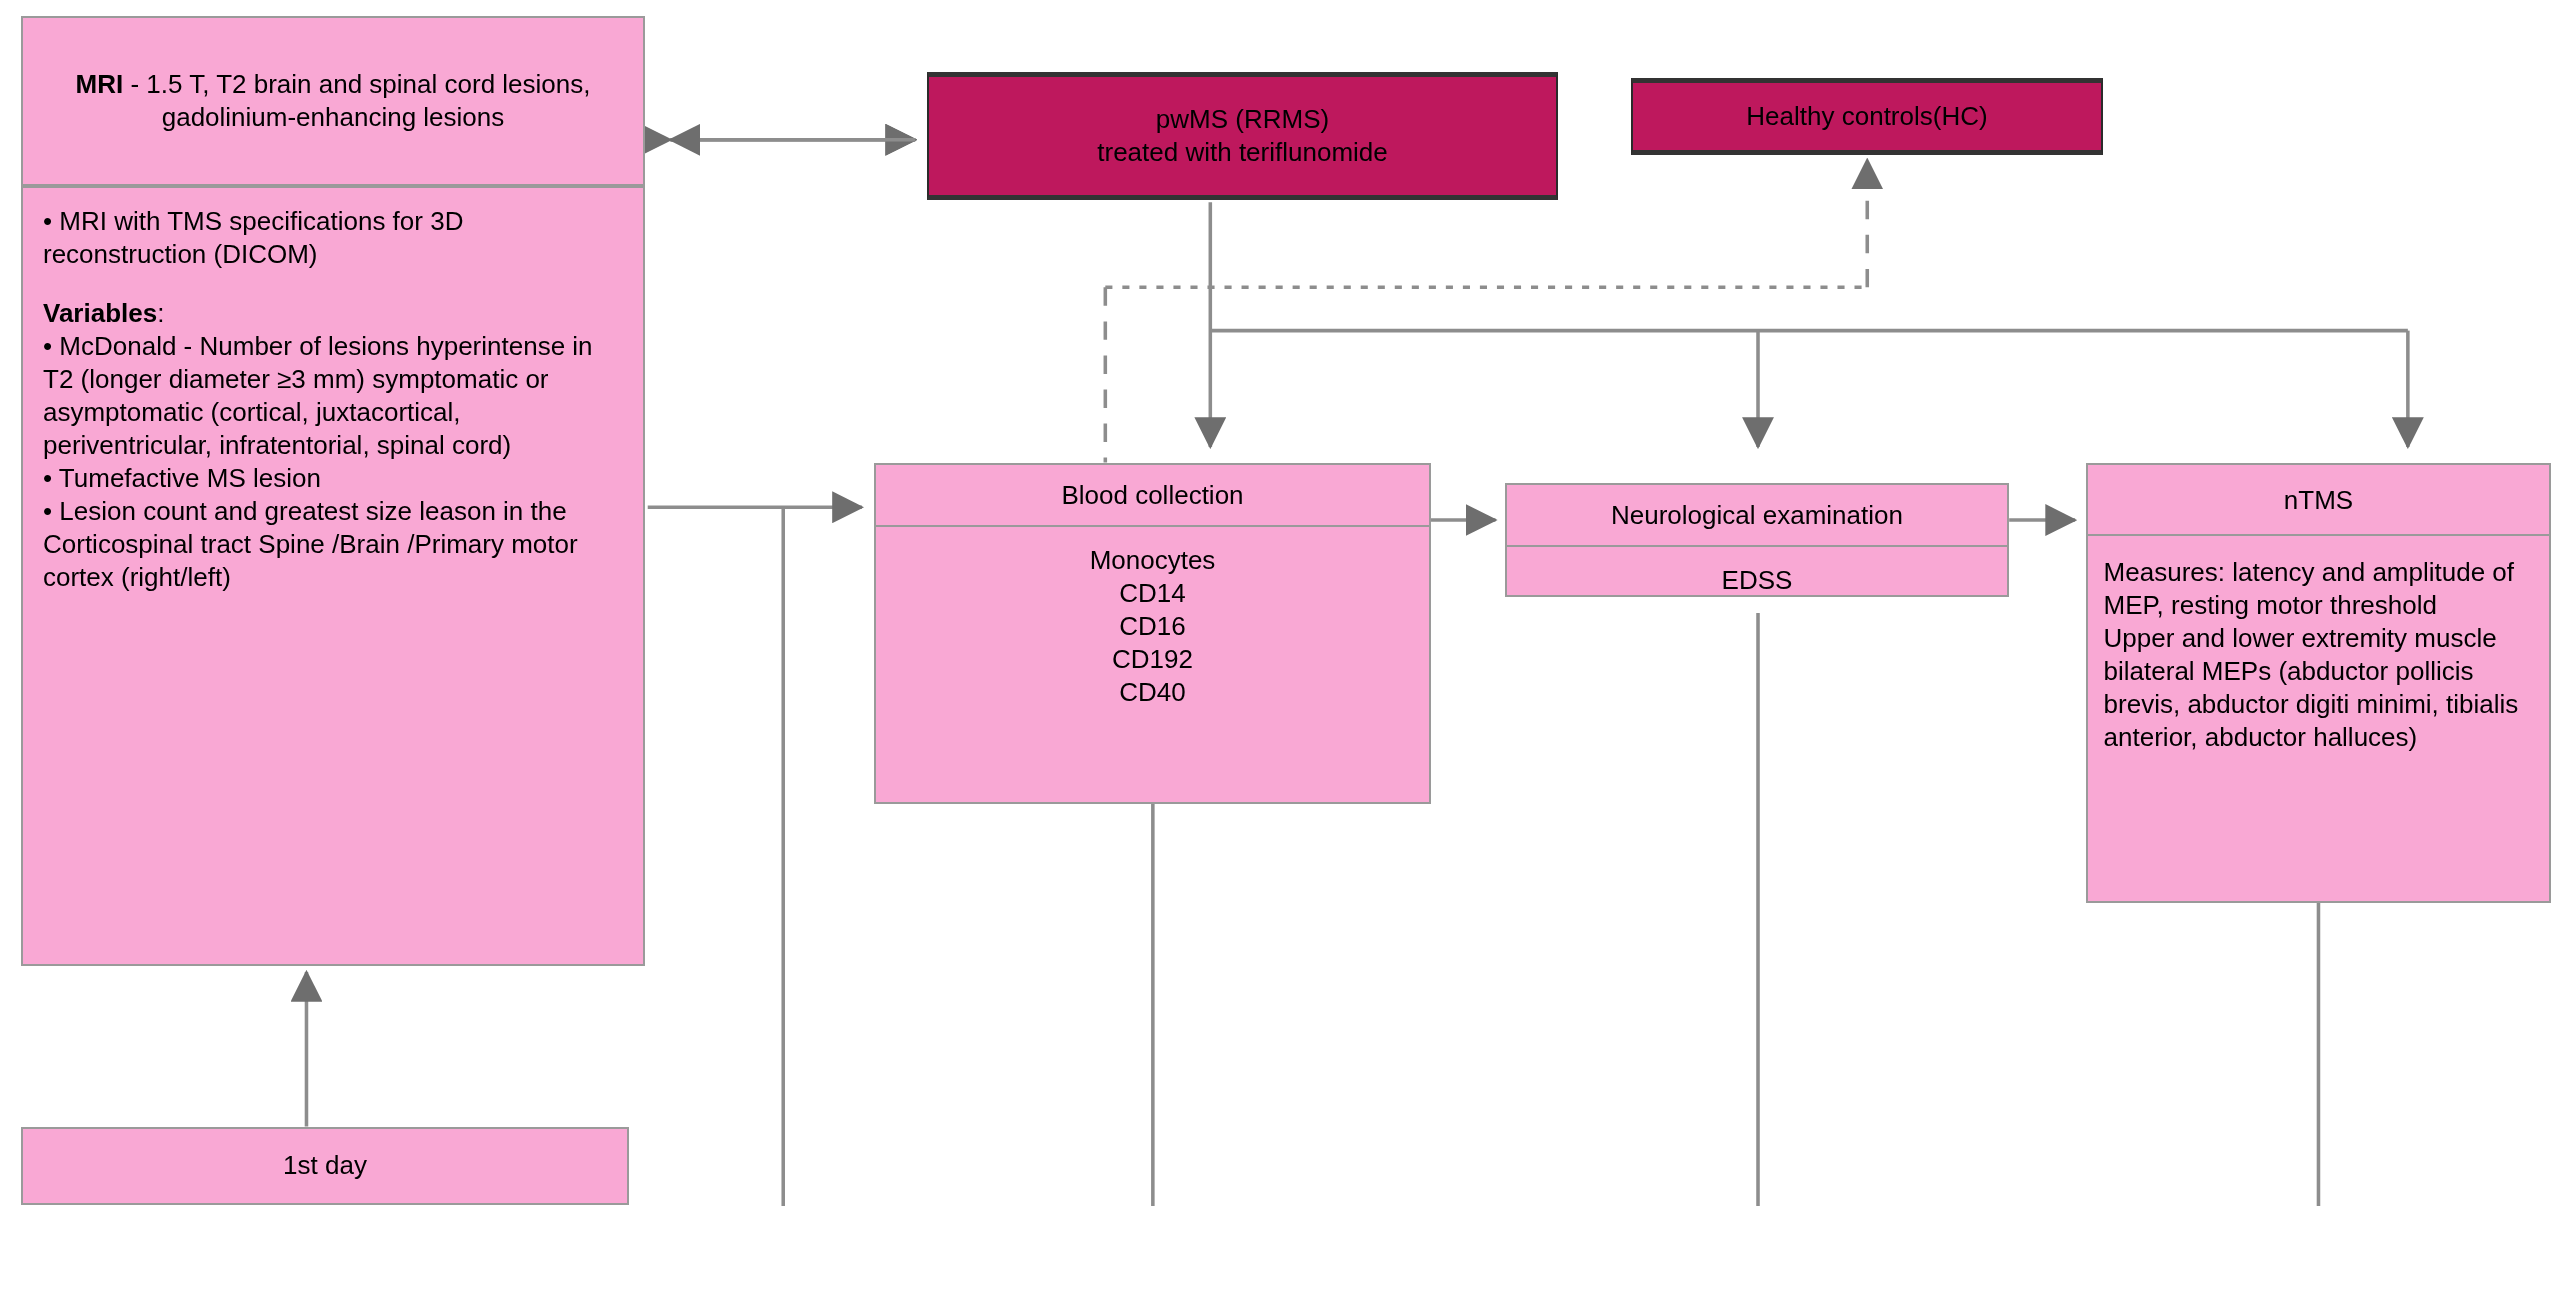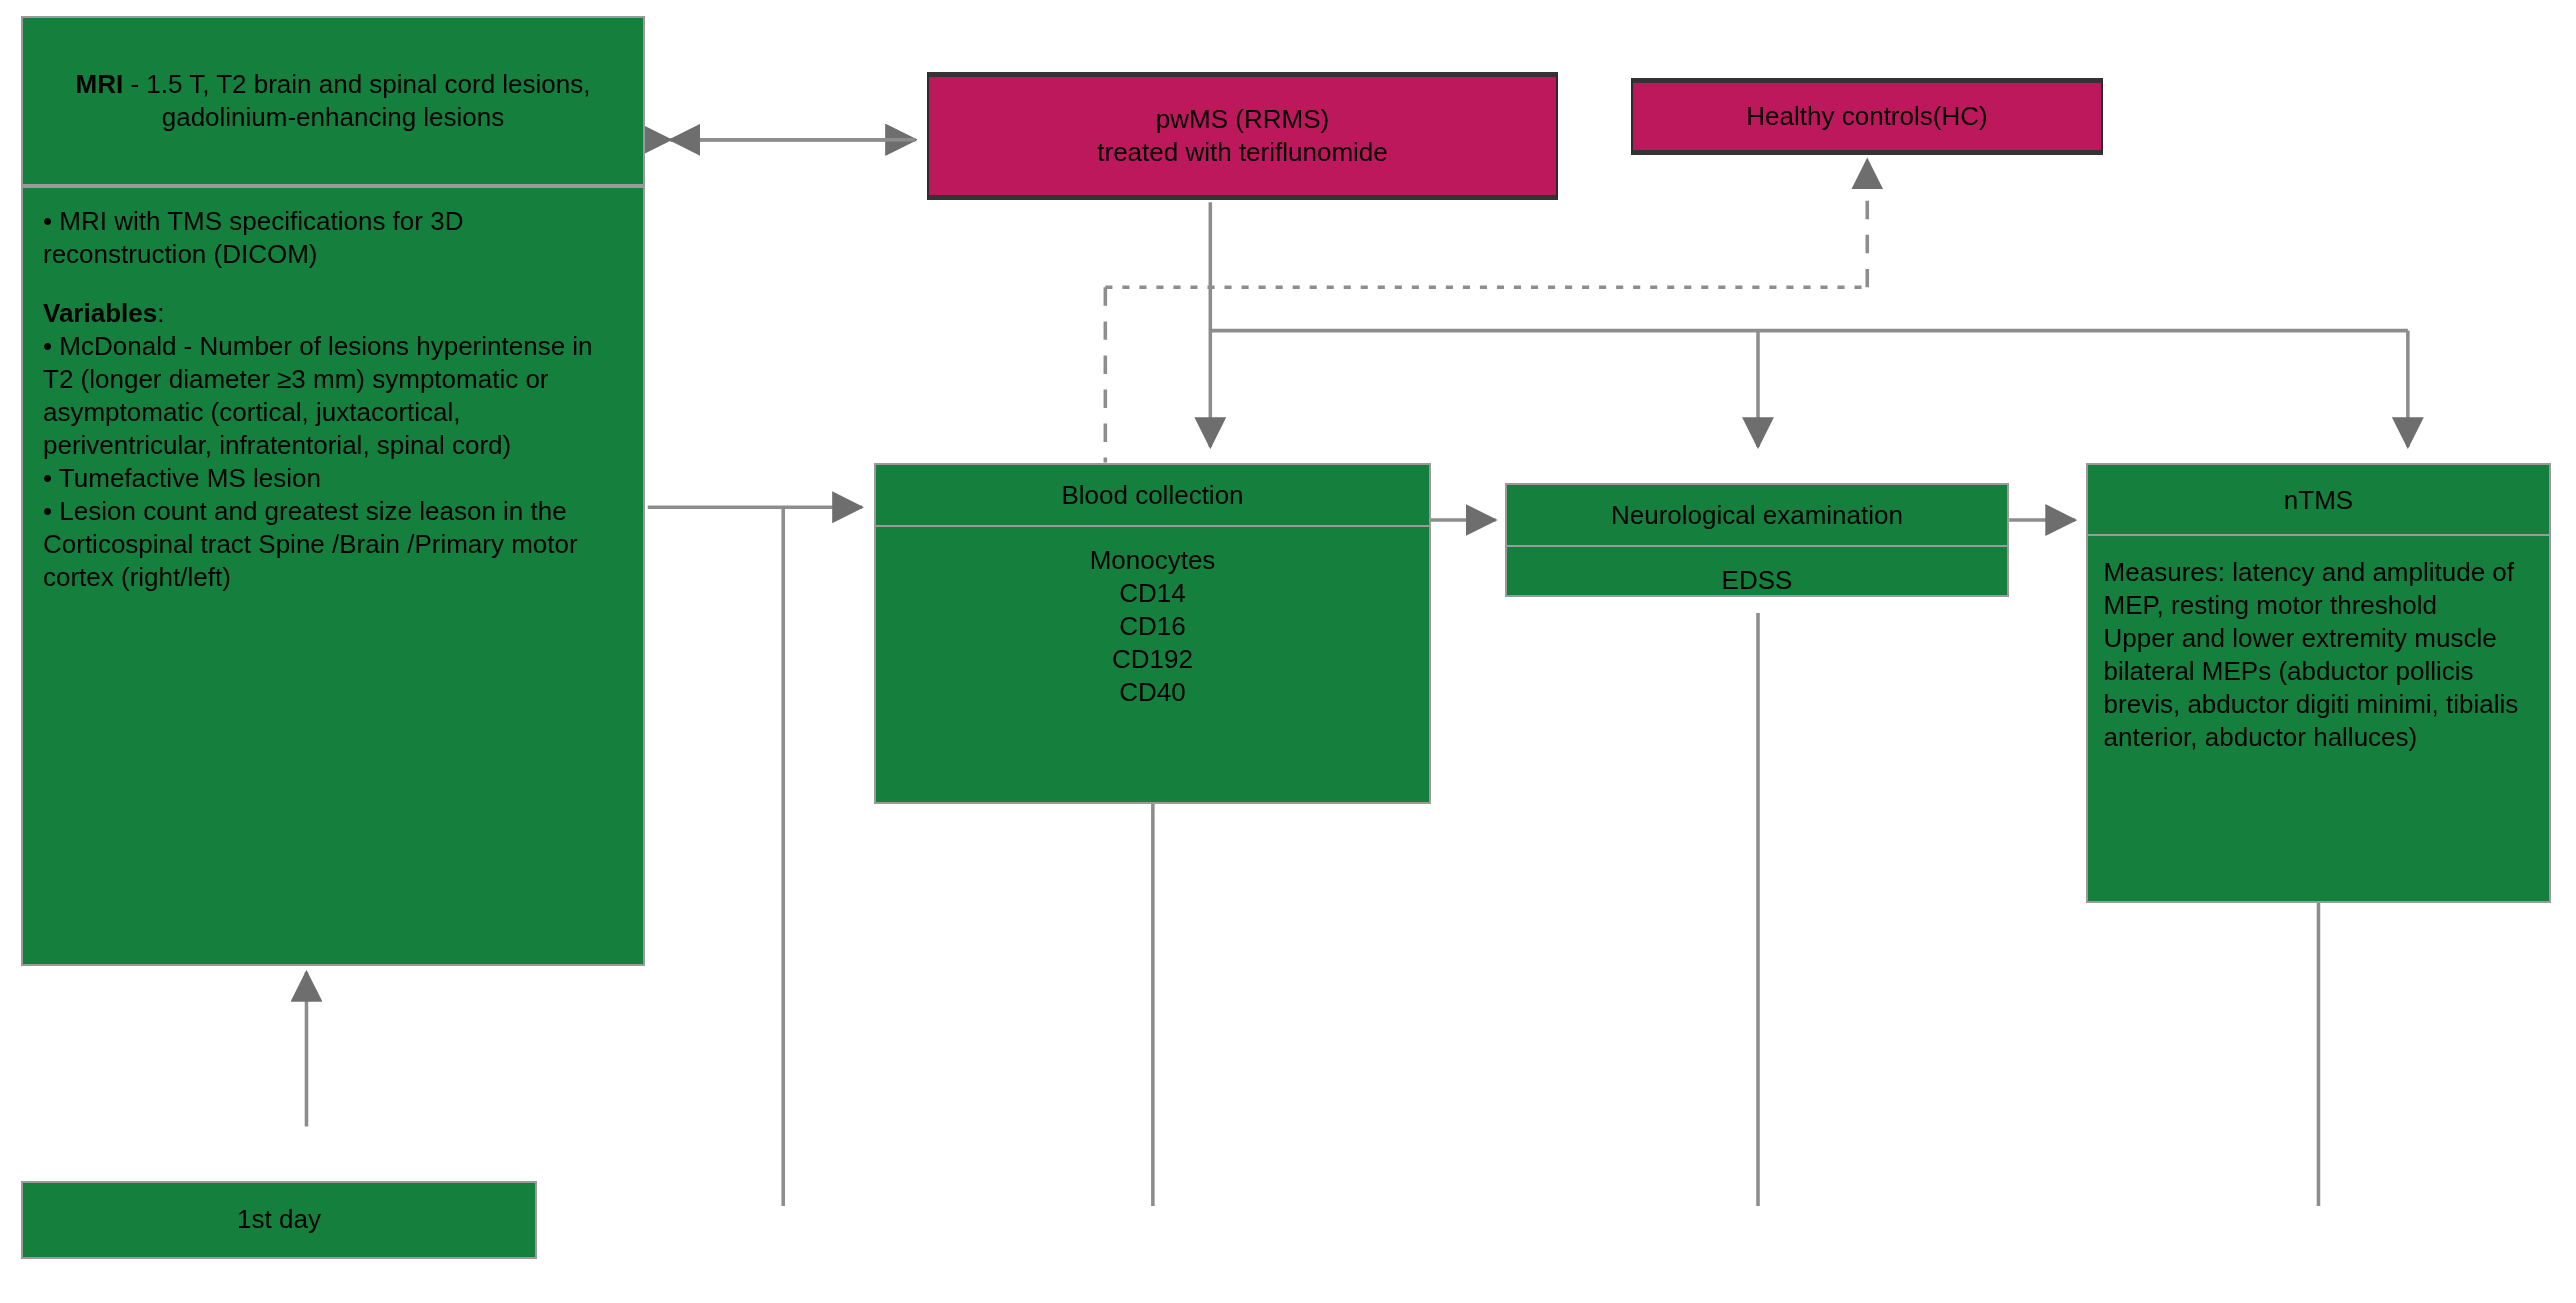--- a/index.html
+++ b/index.html
@@ -1,19 +1,19 @@
 <!DOCTYPE html>
 <html style="font-size:11.4px"><head>
 <meta charset="utf-8">
 <style>
   html,body{margin:0;padding:0;background:#ffffff;}
   body{font-family:"Liberation Sans","DejaVu Sans",sans-serif;color:#000;}
   #stage{position:relative;width:2576px;height:1304px;background:#fff;overflow:hidden;}
 
-  .box{position:absolute;box-sizing:border-box;background:#15803d;border:2.1px solid #9a9a9a;}
+  .box{position:absolute;box-sizing:border-box;background:#f9a8d4;border:2.1px solid #9a9a9a;}
   .box.shaded{background:#be185d;border:2.1px solid #9a9a9a;}
   .box.shaded.heavy{border-top:5px solid #333;border-bottom:5px solid #333;border-left:2.1px solid #2b2b2b;border-right:2.1px solid #2b2b2b;}
 
   .ctr{display:flex;align-items:center;justify-content:center;text-align:center;}
   .hdr{position:absolute;left:0;right:0;top:0;display:flex;align-items:center;justify-content:center;}
   .divider{position:absolute;left:0;right:0;height:2.1px;background:#9a9a9a;}
 
   .txt{font-size:26px;line-height:1.27;}
   .txt-b{font-weight:bold;}
 
@@ -29,21 +29,21 @@
   #pwms{left:927px;top:72px;width:631px;height:128px;}
   #hc{left:1631px;top:78px;width:472px;height:77px;}
 
   
   #blood{left:874px;top:463px;width:557px;height:341px;}
   #neuro{left:1505px;top:463px;width:504px;height:114px;margin-top:20px;}
   #ntms{left:2086px;top:463px;width:465px;height:440px;}
   #ntms .inner{position:absolute;left:15.6px;right:10px;top:91px;text-align:left;}
 
   
-  #day1{left:21px;top:1181px;width:516px;height:78px;}
+  #day1{left:21px;top:1127px;width:608px;height:78px;}
   #day2{left:783px;top:1206px;width:1752px;height:78px;}
 
   svg#wires{position:absolute;left:0;top:0;width:2576px;height:1304px;pointer-events:none;}
   .ln{stroke:#8d8d8d;stroke-width:5;fill:none;}
   .ln-d{stroke:#8d8d8d;stroke-width:5;fill:none;stroke-dasharray:26 22;}
   .ln-dd{stroke:#8d8d8d;stroke-width:5;fill:none;stroke-dasharray:10 14;}
   .ahead{fill:#6e6e6e;}
 </style>
 </head>
 <body>

